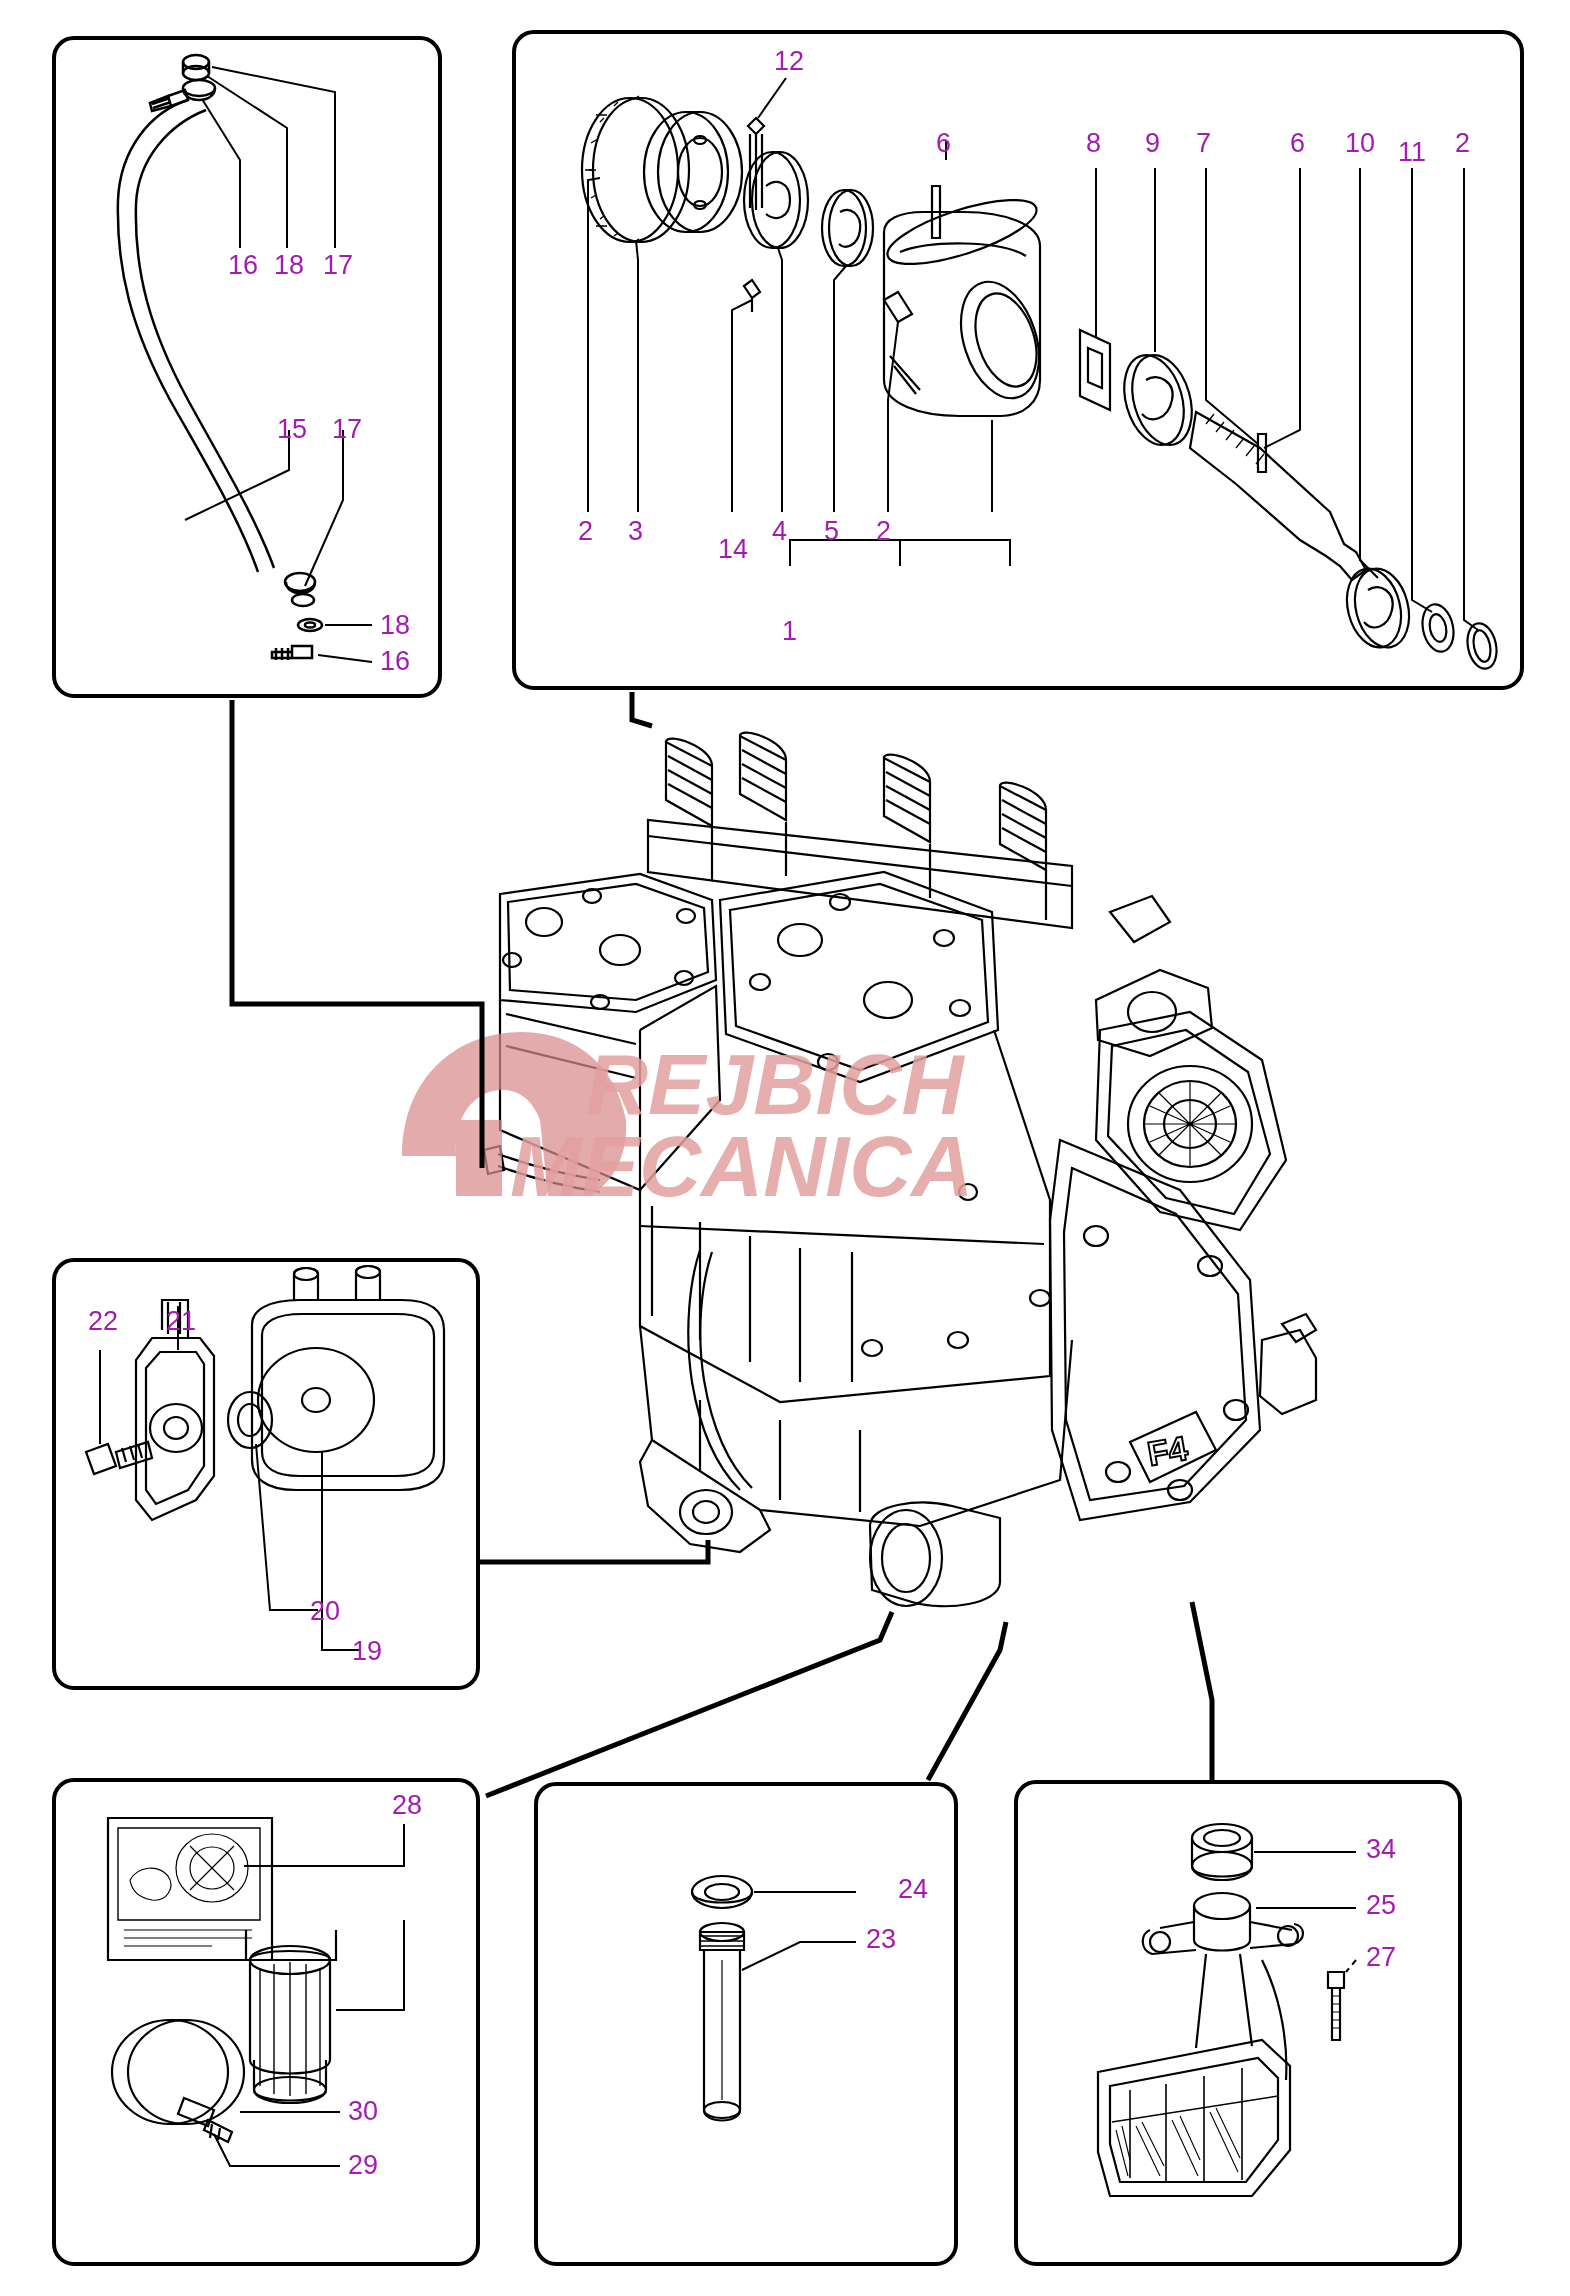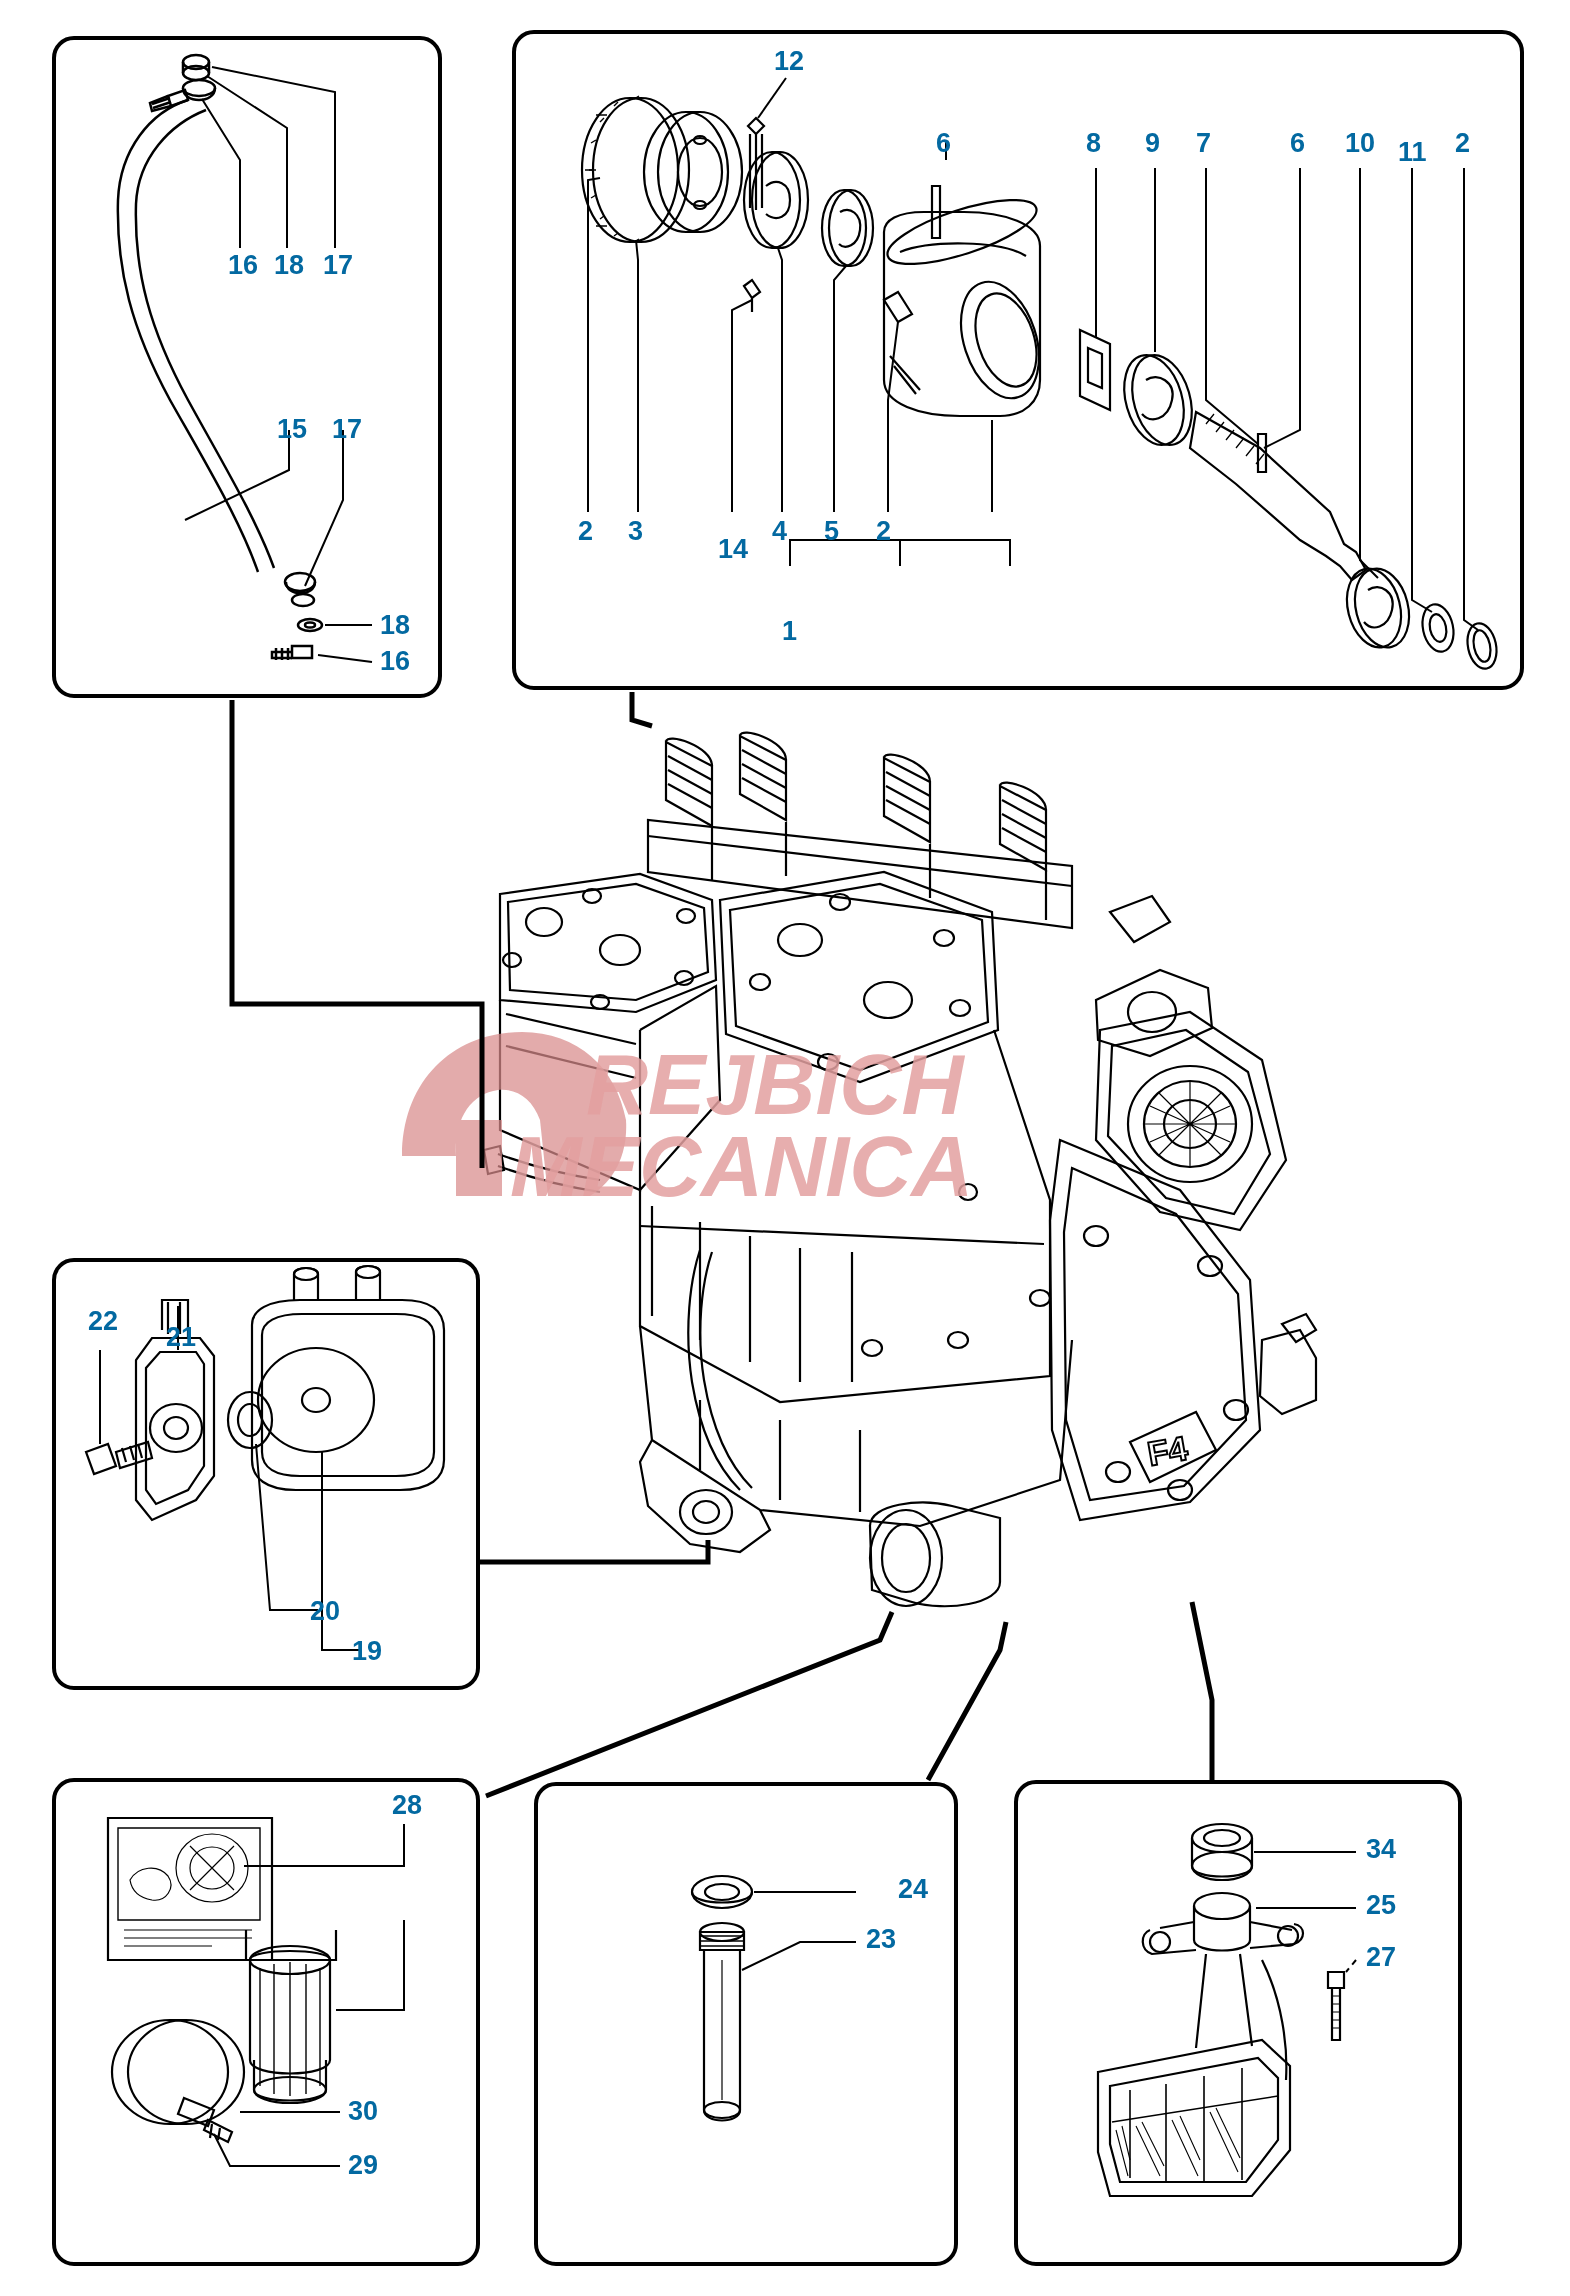--- a/index.html
+++ b/index.html
@@ -24,22 +24,22 @@
   .panel {
     position: absolute;
     border: 4px solid #000;
     border-radius: 22px;
     background: #ffffff;
     box-sizing: border-box;
   }
   .callout {
     position: absolute;
     font-size: 27px;
-    font-weight: bold;
-    color: #0369a1;
+    font-weight: normal;
+    color: #a21caf;
     font-family: "Liberation Sans", sans-serif;
     line-height: 1;
     white-space: nowrap;
   }
   svg.art {
     position: absolute;
     left: 0; top: 0;
     overflow: visible;
   }
   .wm {
@@ -276,21 +276,21 @@
     </g>
     <g stroke="#000" stroke-width="2" fill="none">
       <path d="M100 1350 L100 1444"></path>
       <path d="M178 1350 L178 1306"></path>
       <path d="M318 1610 L270 1610 L256 1444"></path>
       <path d="M360 1650 L322 1650 L322 1452"></path>
     </g>
   </svg>
 
   <div class="callout" style="left:88px; top:1308px;">22</div>
-  <div class="callout" style="left:166px; top:1308px;margin-top:16px;">21</div>
+  <div class="callout" style="left:166px; top:1308px;">21</div>
   <div class="callout" style="left:310px; top:1598px;">20</div>
   <div class="callout" style="left:352px; top:1638px;">19</div>
 
   <div class="panel" style="left:52px; top:1778px; width:428px; height:488px;"></div>
 
   <svg class="art" width="1570" height="2296">
     <g fill="none" stroke="#000" stroke-width="2.2">
 
       <path d="M108 1818 L272 1818 L272 1960 L108 1960 Z"></path>
       <path d="M118 1828 L260 1828 L260 1920 L118 1920 Z" stroke-width="1.4"></path>

